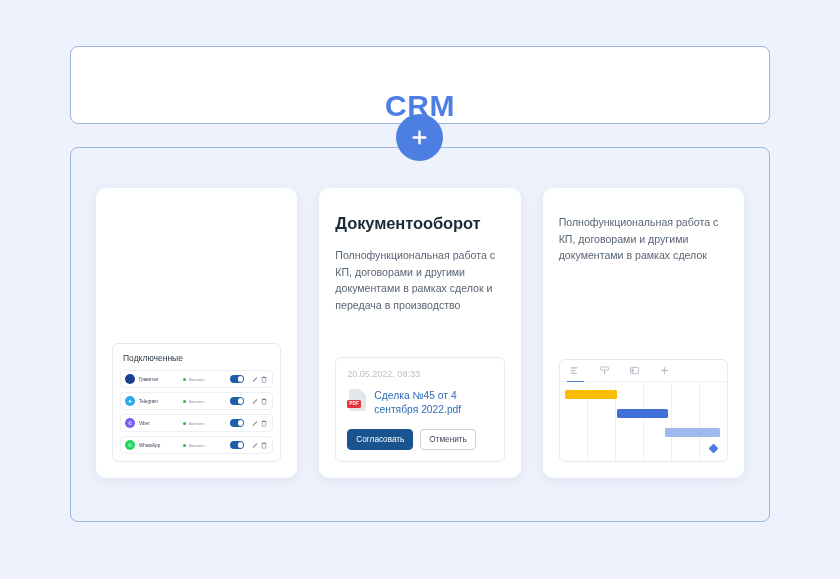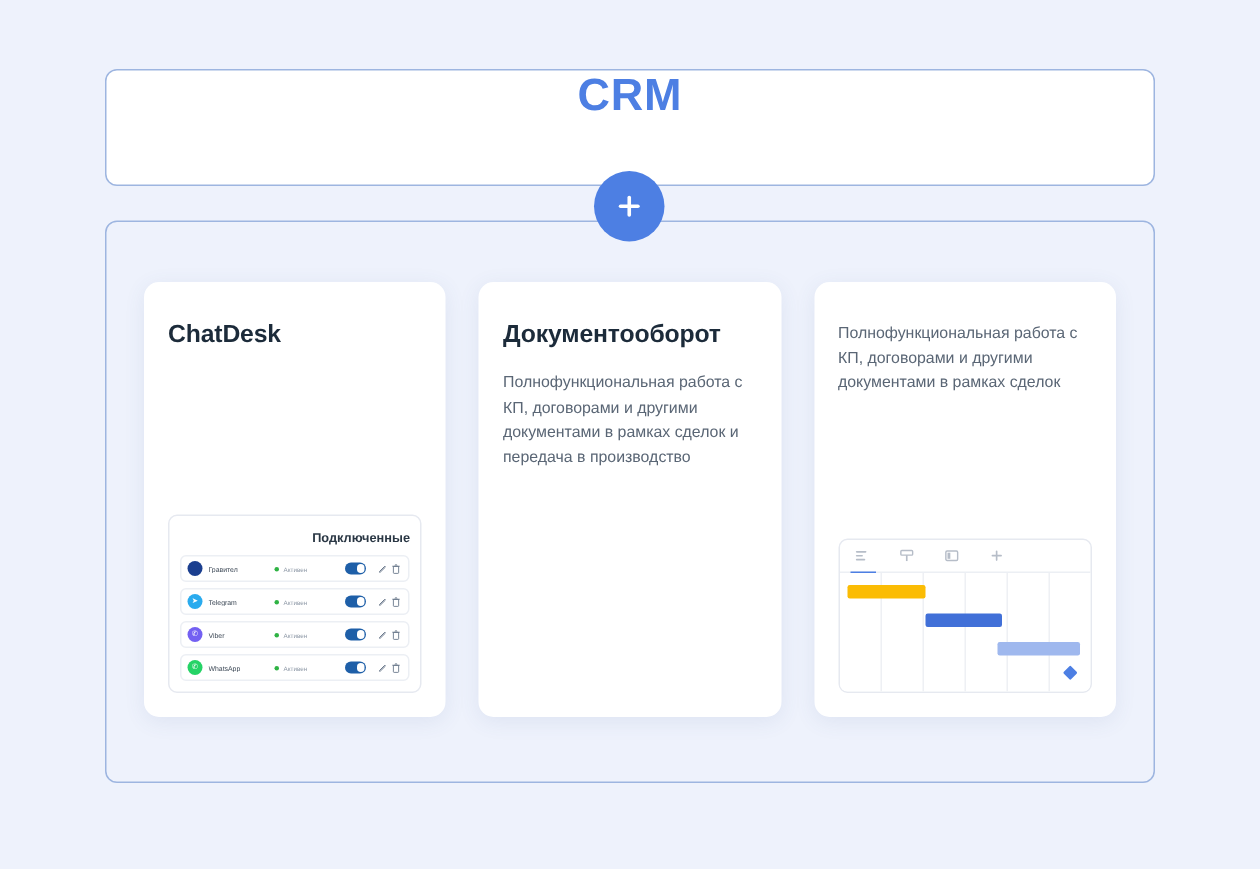--- a/index.html
+++ b/index.html
@@ -21,21 +21,21 @@
 
   
   .crm-panel {
     position: absolute;
     left: 70px; top: 46px;
     width: 700px; height: 78px;
     background: #ffffff;
     border: 1.5px solid #9db5e0;
     border-radius: 8px;
     display: flex;
-    align-items: flex-start;
+    align-items: flex-end;
     justify-content: center;
   }
   .crm-title {
     font-size: 30px;
     font-weight: 700;
     color: #4d7fe3;
     letter-spacing: 0.5px;
   }
 
   
@@ -104,24 +104,23 @@
     border: 1px solid #e6e9f0;
     border-radius: 6px;
     margin-top: auto;
     margin-bottom: 16px;
   }
 
   
   .w-channels { padding: 8px 7px 7px 7px; }
   .w-channels-title {
     font-size: 8.5px;
-    font-weight: 700;
+    font-weight: 400;
     color: #2a3744;
     margin: 1px 0 7px 3px;
-    text-align: right;
   }
   .chan-row {
     display: flex;
     align-items: center;
     border: 1px solid #eceff4;
     border-radius: 4px;
     height: 18px;
     padding: 0 5px 0 4px;
     margin-bottom: 4px;
     background: #fff;
@@ -323,21 +322,20 @@
         <rect x="1.5" y="7.3" width="14" height="2.4" rx="1.2" fill="#ffffff"></rect>
       </svg>
     </span>
   </button>
 
   <div class="cards-shell"></div>
 
   <div class="cards-row">
 
     <div class="card">
-      <div class="card-title">ChatDesk</div>
 
       <div class="widget w-channels">
         <div class="w-channels-title">Подключенные</div>
 
         <div class="chan-row">
           <span class="chan-logo" style="background:#1b3f8f"></span>
           <span class="chan-name">Гравител</span>
           <span class="chan-status">
             <i class="dot-green"></i>
             <span>Активен</span>
@@ -418,20 +416,37 @@
               </svg>
           </span>
         </div>
       </div>
     </div>
 
     <div class="card">
       <div class="card-title">Документооборот</div>
       <div class="card-desc">Полнофункциональная работа с КП, договорами и другими документами в рамках сделок и передача в производство</div>
 
+      <div class="widget w-doc">
+        <div class="doc-date">20.05.2022, 08:33</div>
+
+        <div class="doc-file">
+          <span class="pdf-icon">
+            <span class="pdf-page"></span>
+            <span class="pdf-fold"></span>
+            <span class="pdf-badge">PDF</span>
+          </span>
+          <span class="doc-name">Сделка №45 от 4 сентября 2022.pdf</span>
+        </div>
+
+        <div class="doc-actions">
+          <button class="btn-primary">Согласовать</button>
+          <button class="btn-ghost">Отменить</button>
+        </div>
+      </div>
     </div>
 
     <div class="card">
       <div class="card-desc">Полнофункциональная работа с КП, договорами и другими документами в рамках сделок</div>
 
       <div class="widget w-gantt">
         <div class="gantt-toolbar">
           <span class="tb-icon">
             <svg viewBox="0 0 14 14" width="11" height="11">
               <rect x="2" y="3" width="9" height="1.4" rx="0.7" fill="#b6bdc8"></rect>

